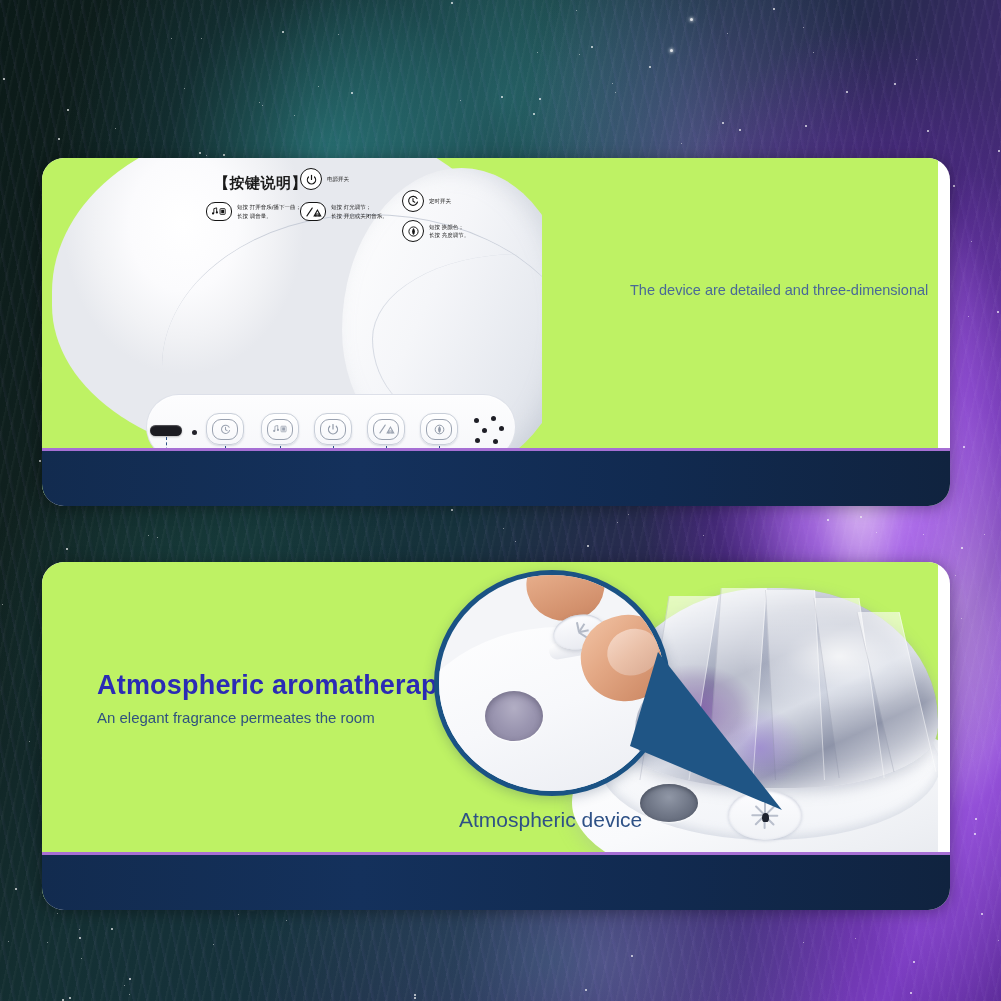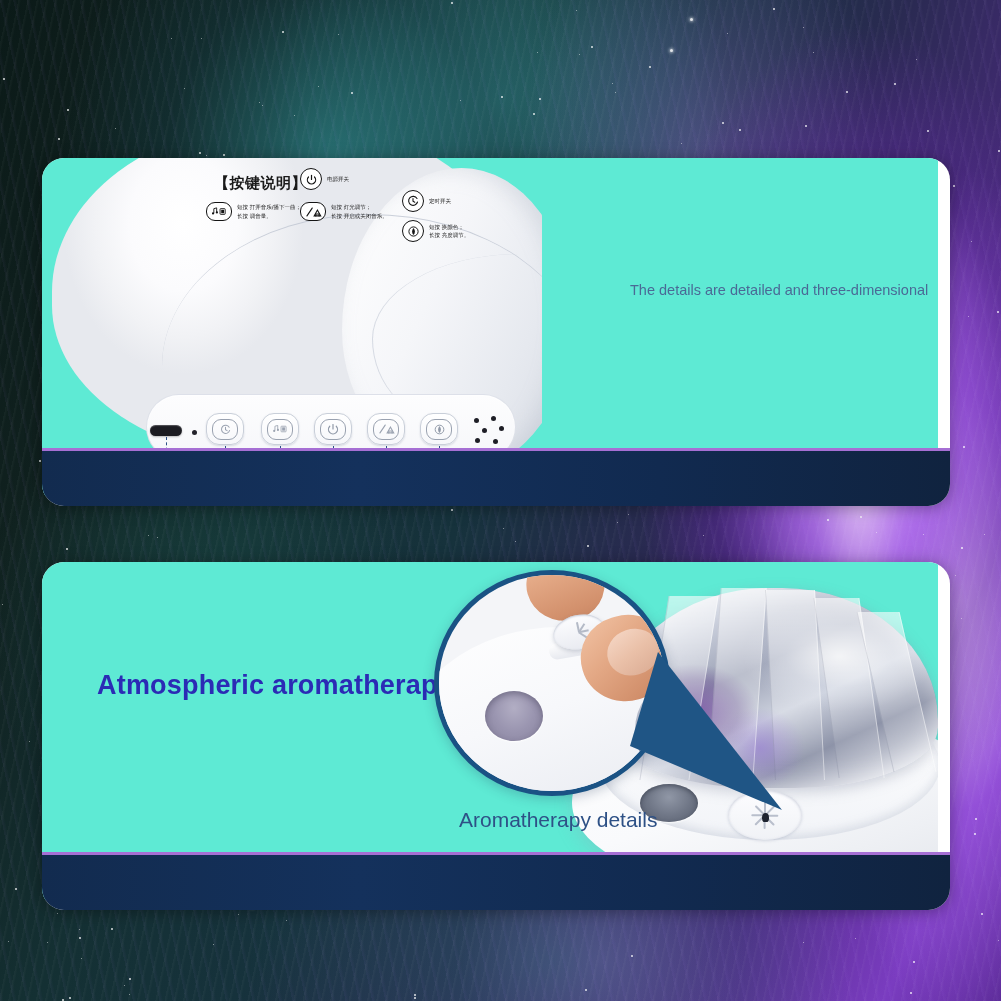--- a/index.html
+++ b/index.html
@@ -60,21 +60,21 @@
     border-radius: 22px;
     overflow: hidden;
     box-shadow: 0 2px 16px rgba(0,0,0,.35);
   }
   #card-1 { left: 42px; top: 158px; width: 908px; height: 348px; }
   #card-2 { left: 42px; top: 562px; width: 908px; height: 348px; }
 
   .card-body {
     position: absolute; left: 0; top: 0; right: 12px;
     height: 338px;
-    background: #5eead4;
+    background: #bef264;
     overflow: hidden;
   }
   .card-divider {
     position: absolute; left: 0; right: 0; top: 290px;
     height: 3px;
     background: #a66fd4;
   }
   .card-footer {
     position: absolute; left: 0; right: 0; top: 293px; bottom: 0;
     background: linear-gradient(90deg, #122b4f 0%, #14315c 35%, #112a50 68%, #10233f 100%);
@@ -748,33 +748,34 @@
       </div>
 
       <div class="lead" style="left:124px; top:279px; height:35px"></div>
       <div class="lead" style="left:183px; top:288px; height:105px"></div>
       <div class="lead" style="left:238px; top:288px; height:44px"></div>
       <div class="lead" style="left:291px; top:288px; height:105px"></div>
       <div class="lead" style="left:344px; top:288px; height:23px"></div>
       <div class="lead" style="left:397px; top:288px; height:95px"></div>
 
       <div class="txt1">
-        <div class="sub">The details are detailed and three-dimensional</div>
+        <div class="sub">The device are detailed and three-dimensional</div>
       </div>
     </div>
 
     <div class="card-divider"></div>
     <div class="card-footer"></div>
   </div>
 
   <div class="card" id="card-2">
     <div class="card-body">
 
       <div class="txt2">
         <div class="ttl">Atmospheric aromatherapy</div>
+        <div class="sub">An elegant fragrance permeates the room</div>
       </div>
 
       <div class="photo2">
         <div class="dev2-base"></div>
         <div class="dev2-rim"></div>
         <div class="crystal">
           <div class="facet" style="left:14%;  top:4%;  width:15%; height:92%; transform:skewX(-9deg)"></div>
           <div class="facet" style="left:32%;  top:0%;  width:14%; height:96%; transform:skewX(-4deg)"></div>
           <div class="facet" style="left:49%;  top:1%;  width:15%; height:95%; transform:skewX(3deg)"></div>
           <div class="facet" style="left:66%;  top:5%;  width:14%; height:90%; transform:skewX(8deg)"></div>
@@ -816,15 +817,15 @@
       <div class="nail"></div>
     </div>
   </div>
 
   <div class="pointer">
     <svg width="420" height="300" viewBox="0 0 420 300">
       <path d="M228 92 L352 250 L200 186 Z" fill="#1f5585"></path>
     </svg>
   </div>
 
-  <div class="lbl-aroma">Aromatherapy details</div>
+  <div class="lbl-aroma">Atmospheric device</div>
 
 </div>
 
 </body></html>

